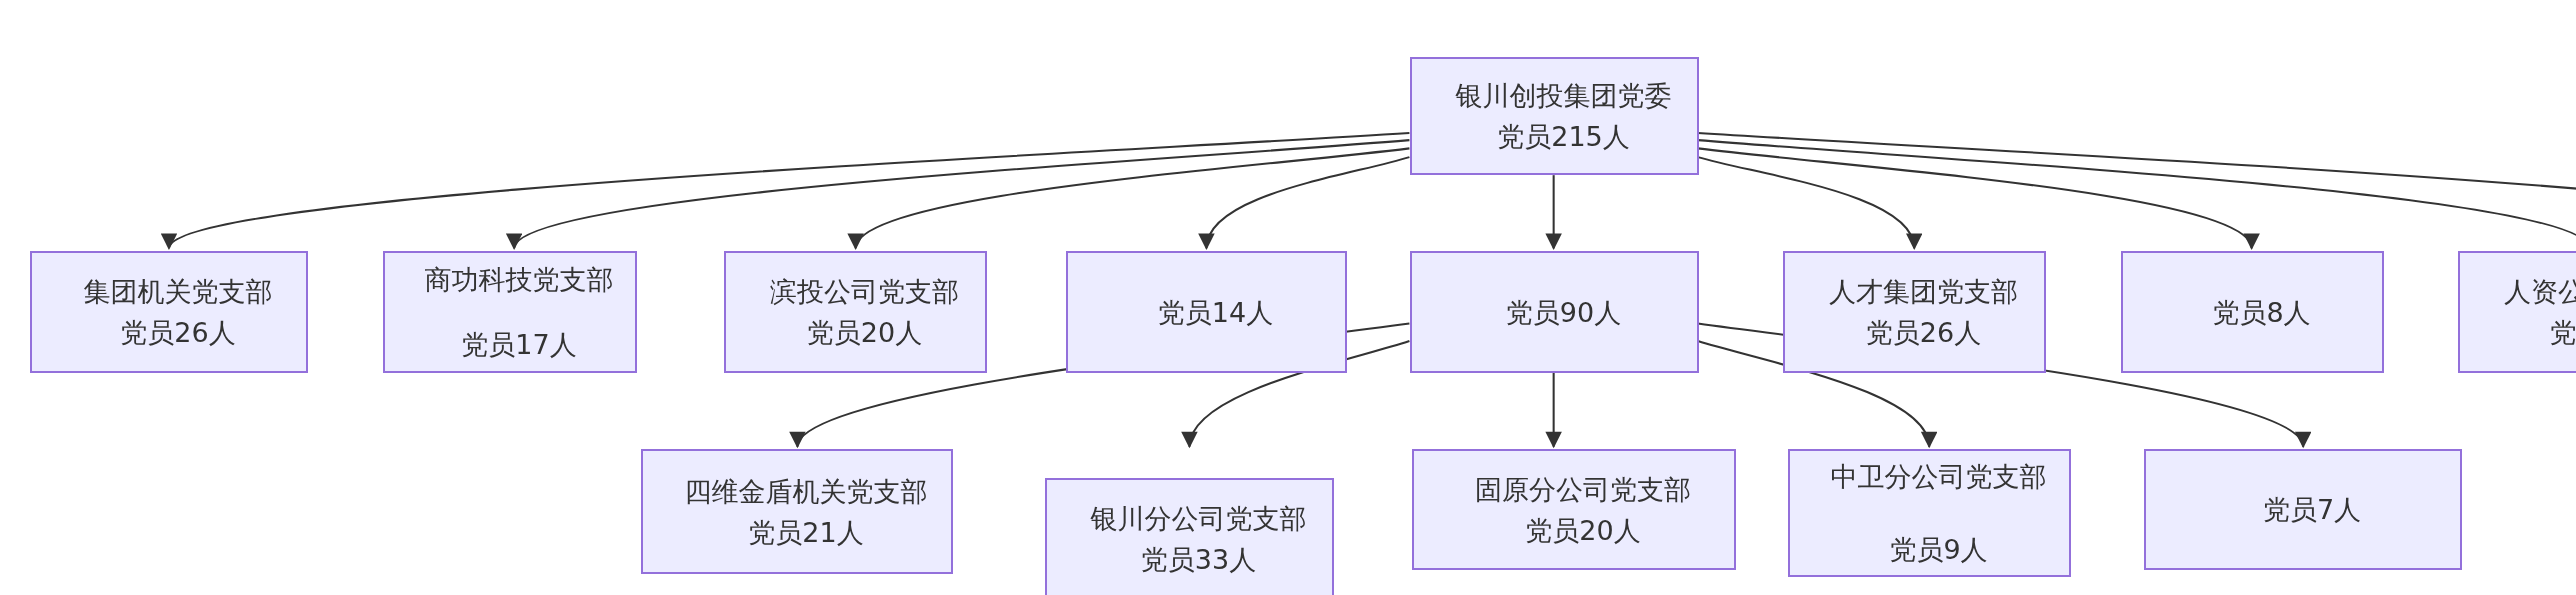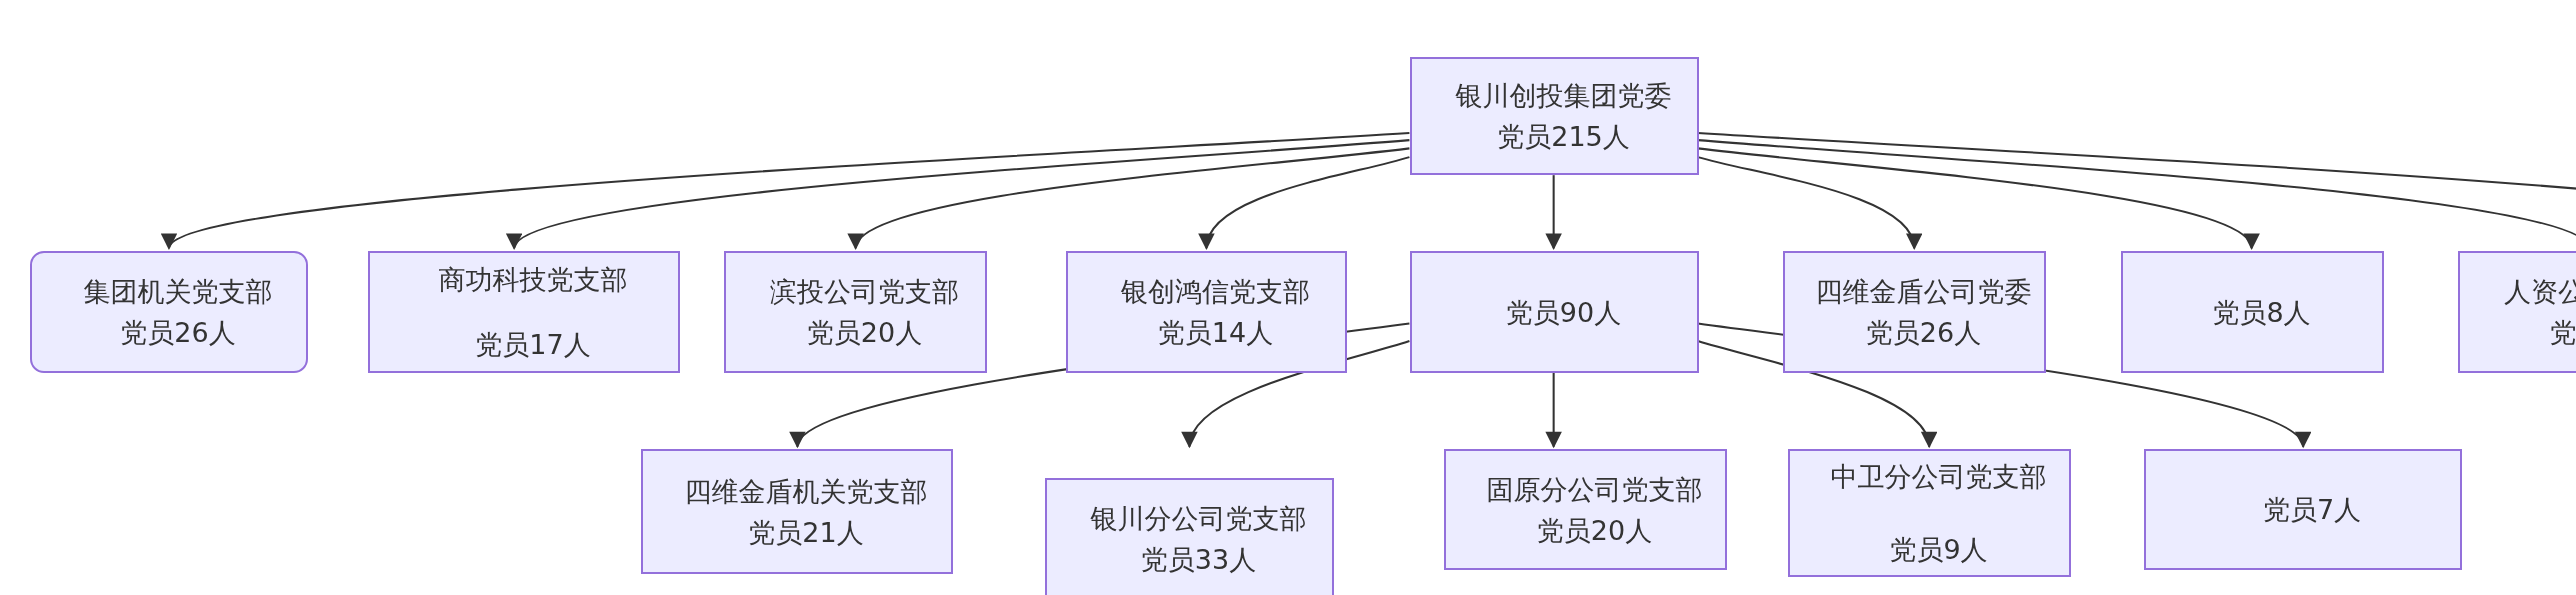--- a/index.html
+++ b/index.html
@@ -58,59 +58,58 @@
         <path d="M 3016 723 L 3016 867" marker-end="url(#arrowhead)"></path>
         <path d="M 3296 662 C 3430.7 704, 3745 762, 3745 867" marker-end="url(#arrowhead)"></path>
         <path d="M 3296 628 C 3648.5 676.8, 4471 762, 4471 867" marker-end="url(#arrowhead)"></path>
       </g>
   </svg>
   <div id="nodes">
       <div class="node" style="left: 1410px; top: 57px; width: 289px; height: 118px;">
         <div class="line">银川创投集团党委</div>
         <div class="line">党员215人</div>
       </div>
-      <div class="node" style="left: 30px; top: 251px; width: 278px; height: 122px; border-radius: 14px;">
+      <div class="node" style="left: 30px; top: 251px; width: 278px; height: 122px;">
         <div class="line">集团机关党支部</div>
         <div class="line">党员26人</div>
       </div>
-      <div class="node" style="left: 368px; top: 251px; width: 312px; height: 122px; gap: 24px;">
+      <div class="node" style="left: 383px; top: 251px; width: 254px; height: 122px; gap: 24px;">
         <div class="line">商功科技党支部</div>
         <div class="line">党员17人</div>
       </div>
       <div class="node" style="left: 724px; top: 251px; width: 263px; height: 122px;">
         <div class="line">滨投公司党支部</div>
         <div class="line">党员20人</div>
       </div>
       <div class="node" style="left: 1066px; top: 251px; width: 281px; height: 122px;">
-        <div class="line">银创鸿信党支部</div>
         <div class="line">党员14人</div>
       </div>
       <div class="node" style="left: 1410px; top: 251px; width: 289px; height: 122px;">
         <div class="line">党员90人</div>
       </div>
       <div class="node" style="left: 1783px; top: 251px; width: 263px; height: 122px;">
-        <div class="line">四维金盾公司党委</div>
+        <div class="line">人才集团党支部</div>
         <div class="line">党员26人</div>
       </div>
       <div class="node" style="left: 2121px; top: 251px; width: 263px; height: 122px;">
         <div class="line">党员8人</div>
       </div>
       <div class="node" style="left: 2458px; top: 251px; width: 263px; height: 122px;">
         <div class="line">人资公司党支部</div>
         <div class="line">党员5人</div>
       </div>
       <div class="node" style="left: 641px; top: 449px; width: 312px; height: 125px;">
         <div class="line">四维金盾机关党支部</div>
         <div class="line">党员21人</div>
       </div>
       <div class="node" style="left: 1045px; top: 449px; width: 289px; height: 121px; margin-top: 29px;">
         <div class="line">银川分公司党支部</div>
         <div class="line">党员33人</div>
       </div>
-      <div class="node" style="left: 1412px; top: 449px; width: 283px; height: 121px; margin-left: 32px;">
+      <div class="node" style="left: 1412px; top: 449px; width: 324px; height: 121px;">
         <div class="line">固原分公司党支部</div>
         <div class="line">党员20人</div>
       </div>
       <div class="node" style="left: 1788px; top: 449px; width: 283px; height: 128px; gap: 32px;">
         <div class="line">中卫分公司党支部</div>
         <div class="line">党员9人</div>
       </div>
       <div class="node" style="left: 2144px; top: 449px; width: 318px; height: 121px;">
         <div class="line">党员7人</div>
       </div>

